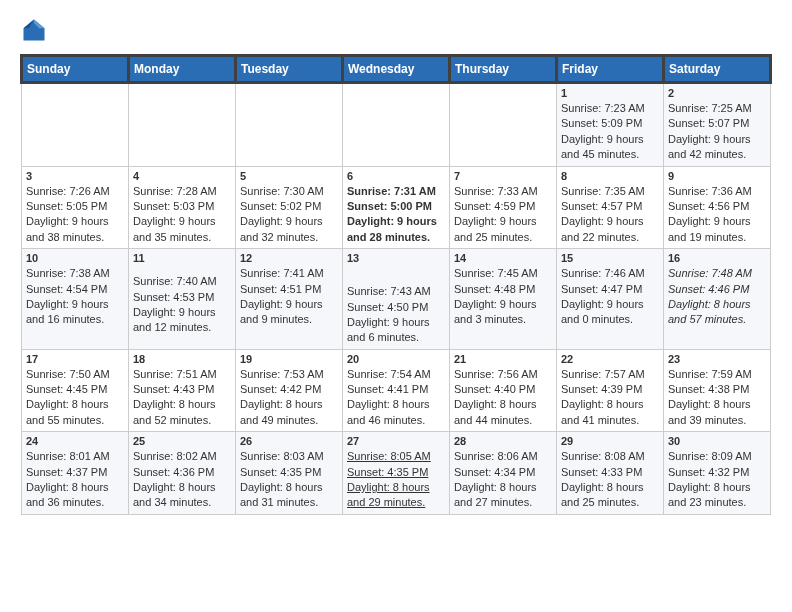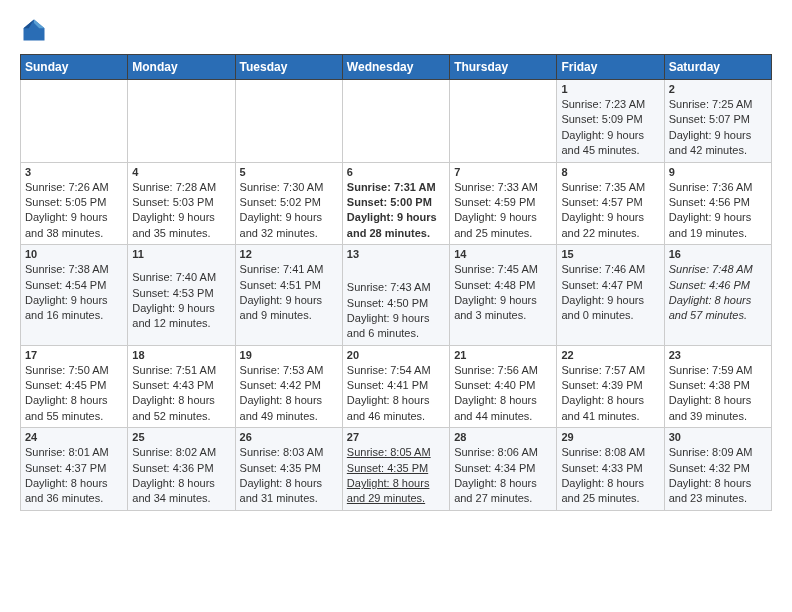--- a/index.html
+++ b/index.html
@@ -57,21 +57,21 @@
       border-collapse: collapse;
       table-layout: fixed;
     }
     thead tr th {
       background: #2a6db5;
       color: #fff;
       font-size: 12px;
       font-weight: bold;
       padding: 5px 4px;
       text-align: left;
-      border: 1px solid #404040;
+      border: 3px solid #404040;
       margin-left: 28px;
     }
     tbody tr td {
       border: 1px solid #ccc;
       vertical-align: top;
       padding: 3px 4px;
       font-size: 9.5px;
       color: #333;
       height: 82px;
       background: #fff;

